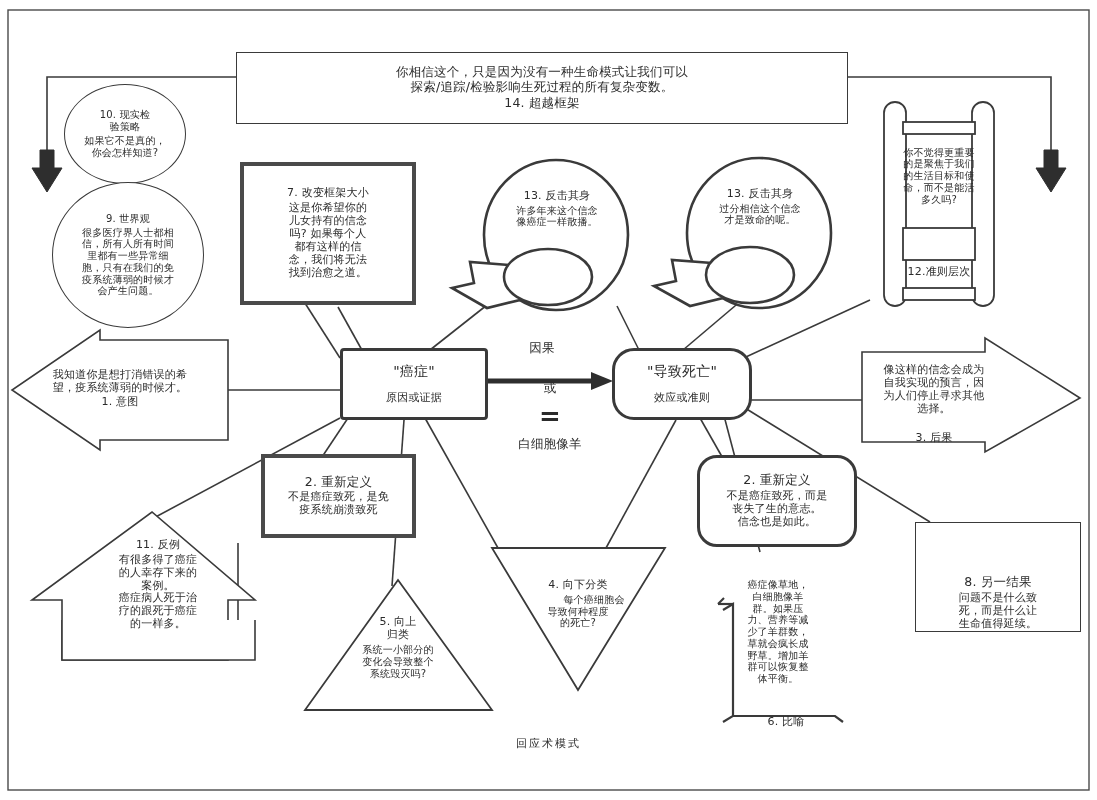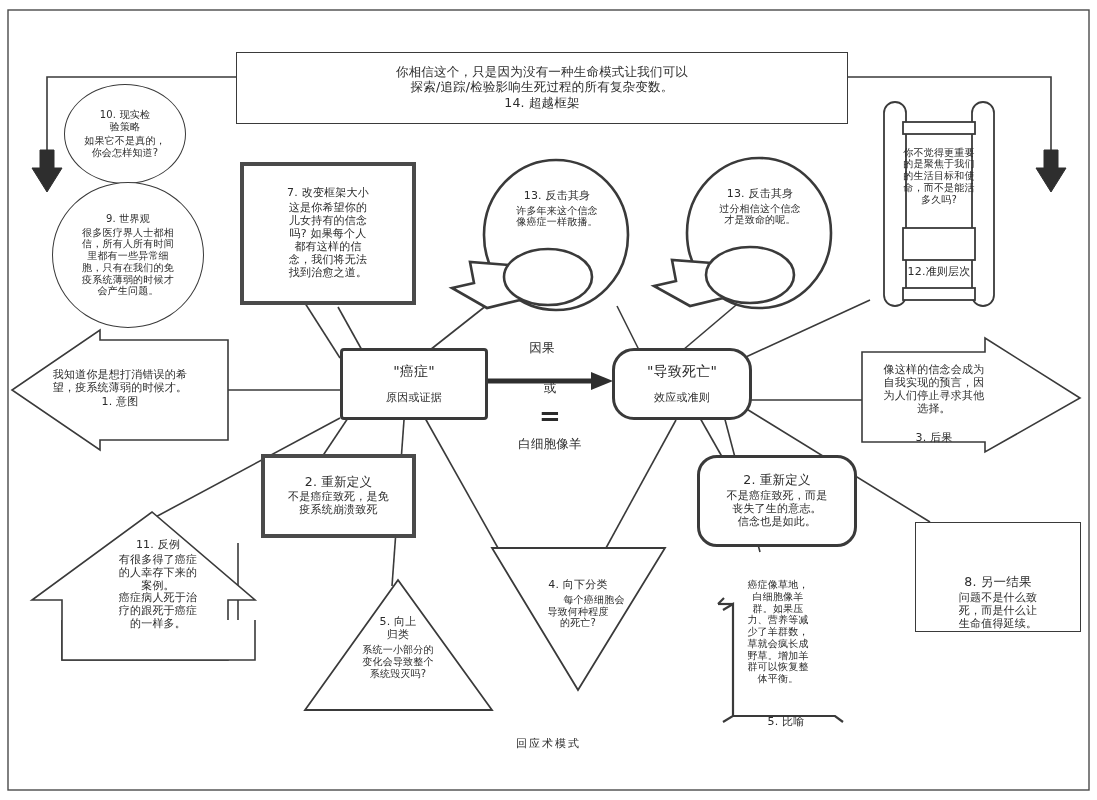--- a/index.html
+++ b/index.html
@@ -339,21 +339,21 @@
 白细胞像羊
 群。如果压
 力、营养等减
 少了羊群数，
 草就会疯长成
 野草。增加羊
 群可以恢复整
 体平衡。</div>
   </div>
   <div class="overlay" style="left:738px;top:712px;width:96px;height:20px;">
-    <div class="txt sm">5. 比喻</div>
+    <div class="txt sm">6. 比喻</div>
   </div>
 
   <div class="node rect" style="left:915px;top:522px;width:166px;height:110px;align-items:flex-end;">
     <div class="txt sm">
       <span class="hd" style="font-size:12.5px;">8. 另一结果</span>
       <span style="white-space:pre-line;">问题不是什么致
 死，而是什么让
 生命值得延续。</span>
     </div>
   </div>

